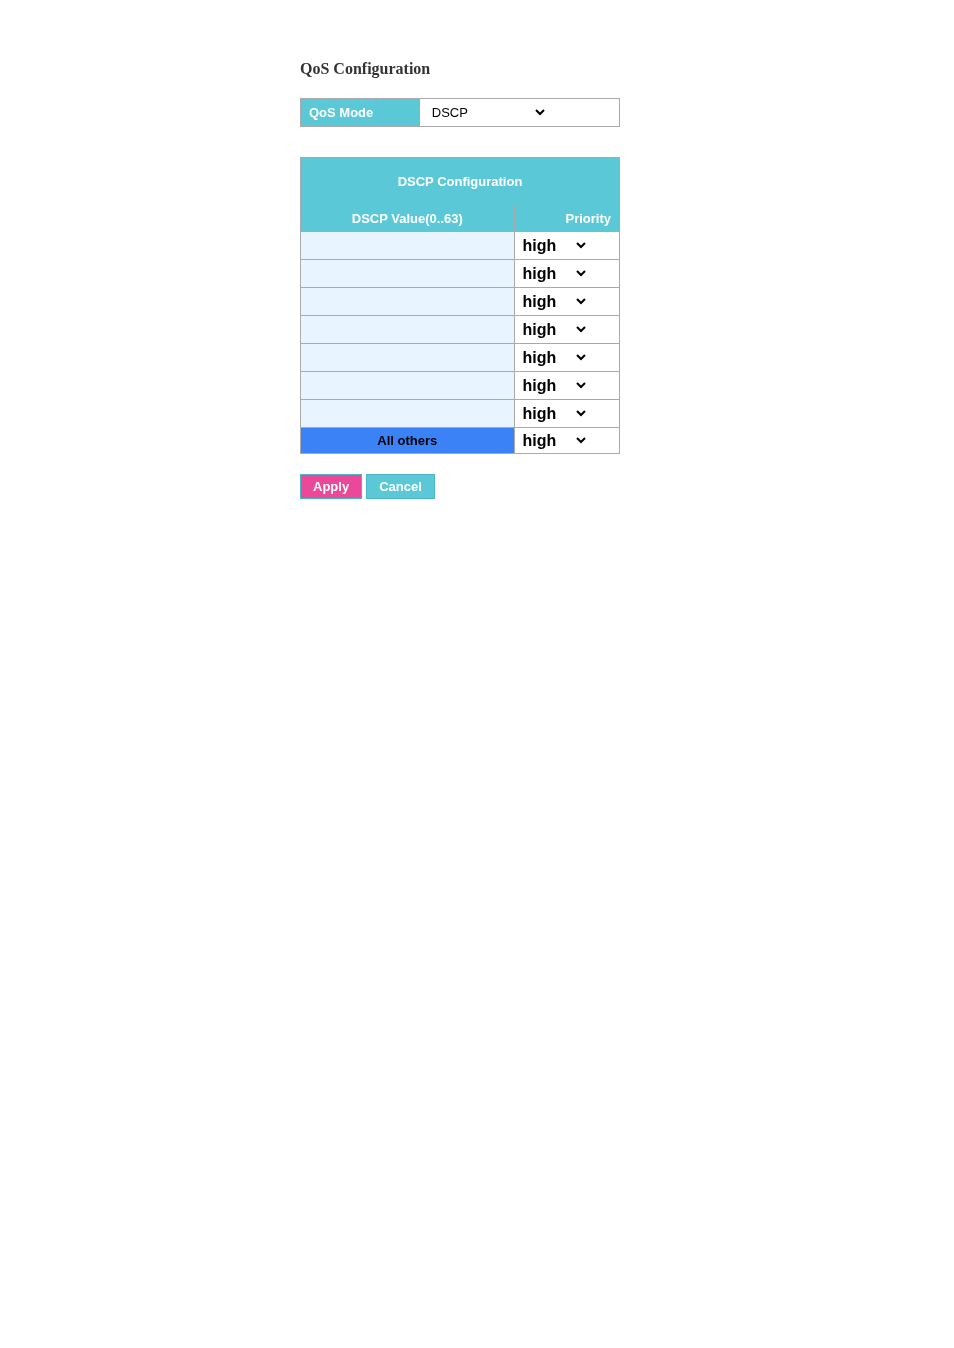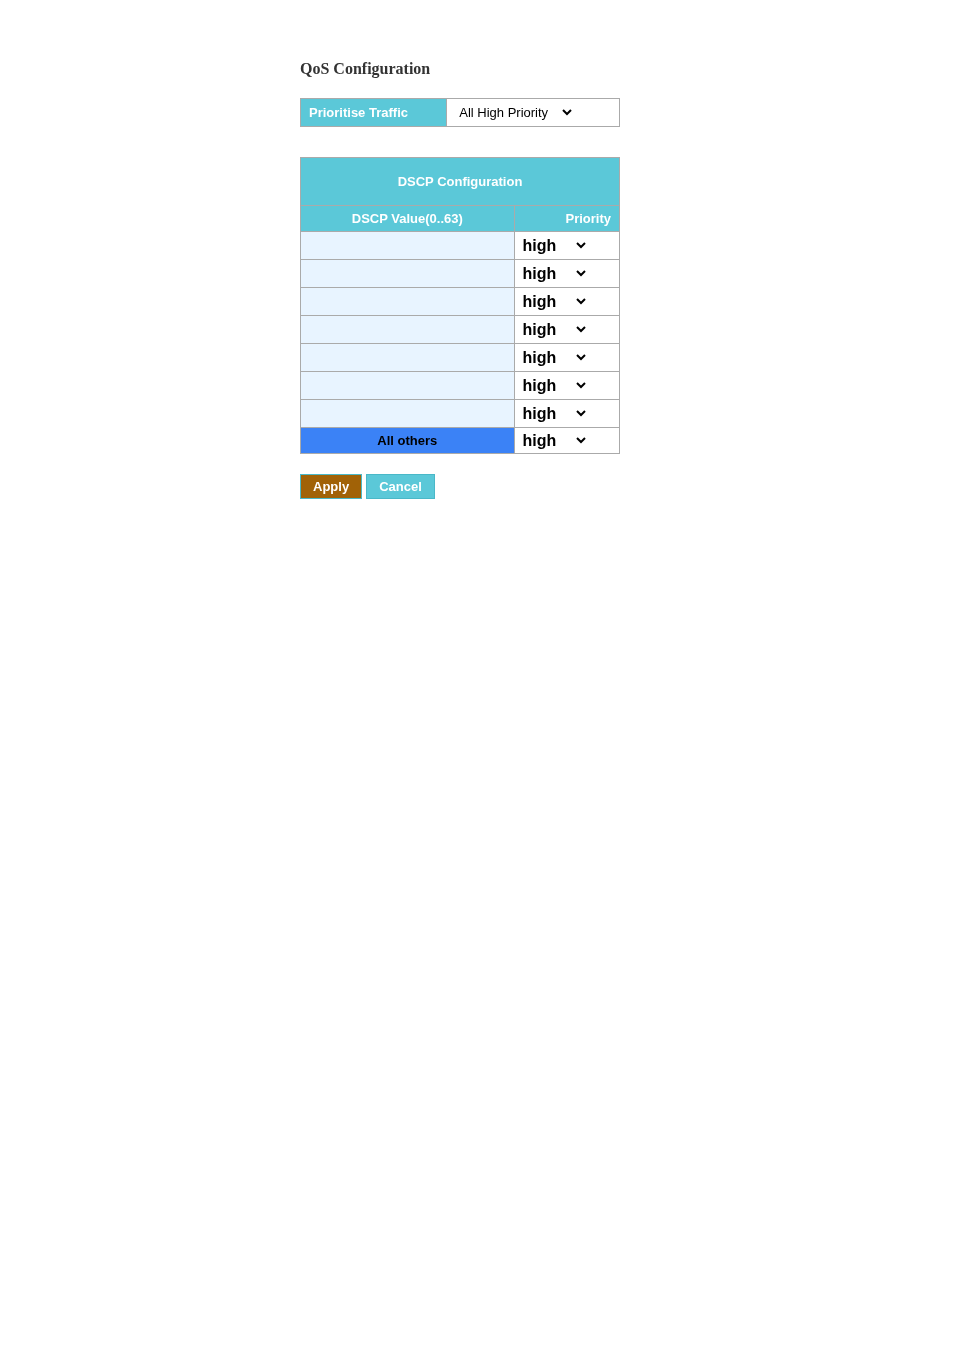--- a/index.html
+++ b/index.html
@@ -131,21 +131,21 @@
     }
 
     
     .buttons-row {
       display: flex;
       gap: 4px;
       margin-top: 4px;
     }
 
     .btn-apply {
-      background: #a16207;
+      background: #ec4899;
       color: #ffffff;
       border: 1px solid #4ab8c8;
       padding: 4px 12px;
       font-size: 13px;
       font-weight: bold;
       cursor: pointer;
     }
 
     .btn-cancel {
       background: #5bc8d8;
@@ -159,26 +159,27 @@
   </style>
 </head>
 <body>
 
 <div class="page-container">
 
   <div class="page-title">QoS Configuration</div>
 
   <table class="qos-mode-table">
     <tbody>
-    <tr>
-      <td class="label-cell">Prioritise Traffic</td>
+        <tr>
+      <td class="label-cell">QoS Mode</td>
       <td class="value-cell">
         <select>
-          <option>All High Priority</option>
-          <option>Custom</option>
+          <option>DSCP</option>
+          <option>Port Based</option>
+          <option>802.1p</option>
         </select>
       </td>
     </tr>
   </tbody>
     </table>
 
   <div class="dscp-wrapper">
     <table class="dscp-table">
       <thead>
         <tr>

